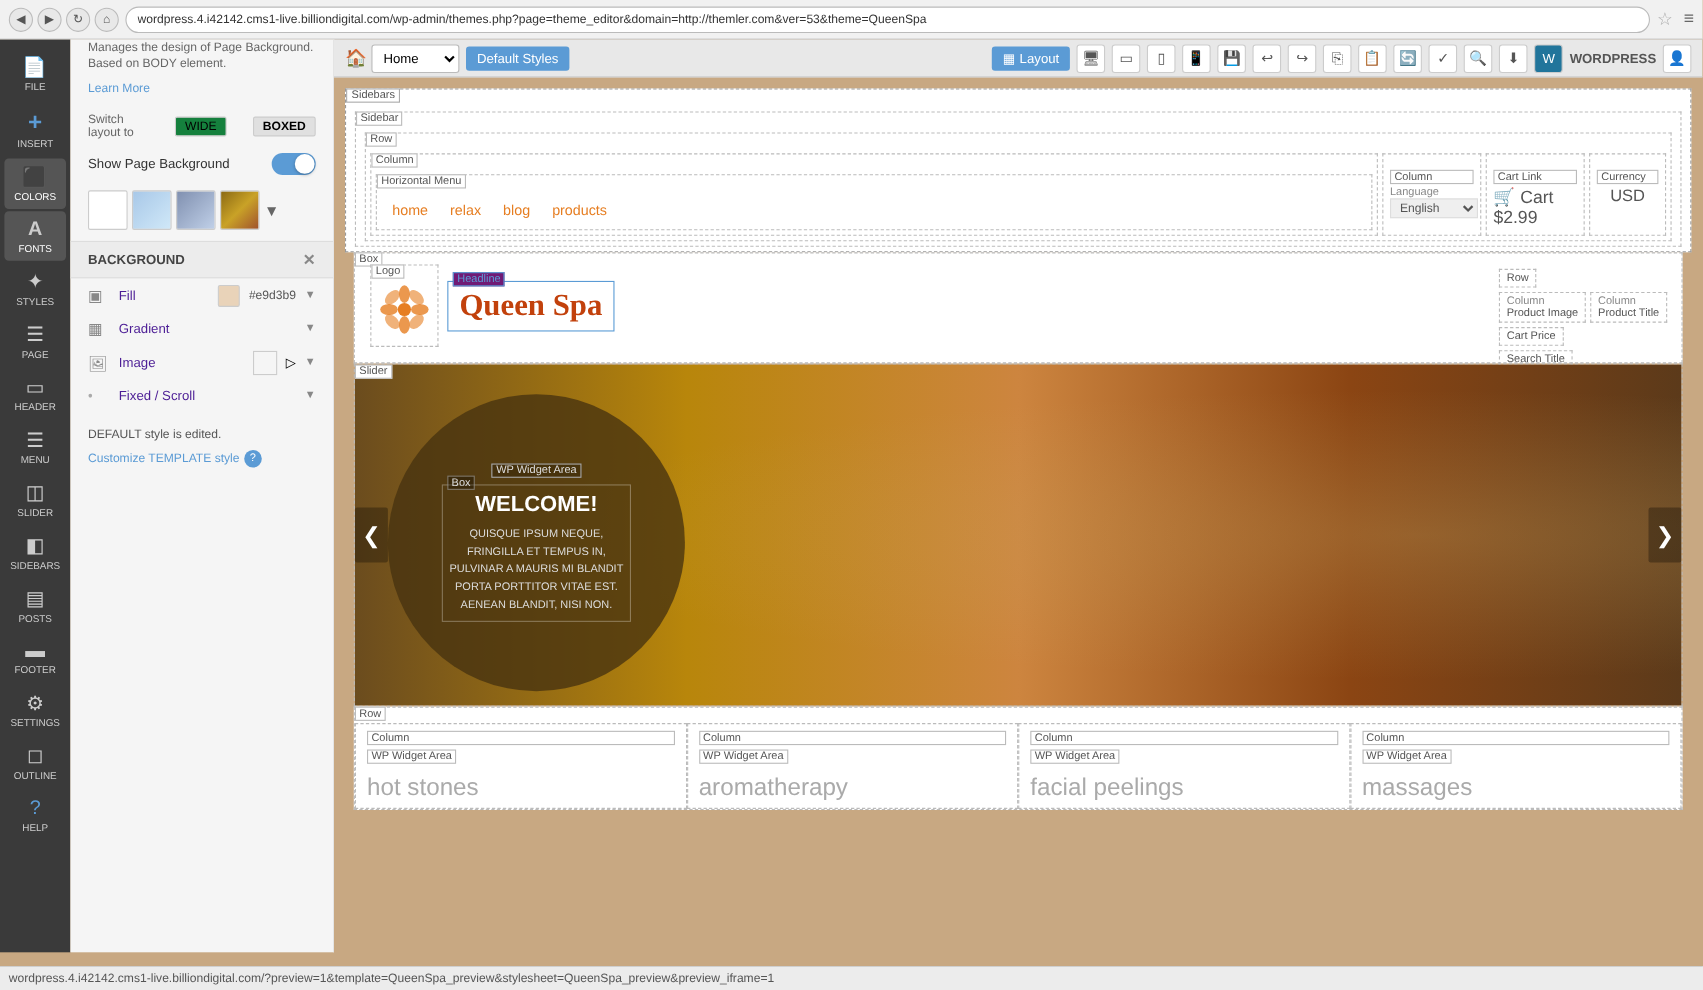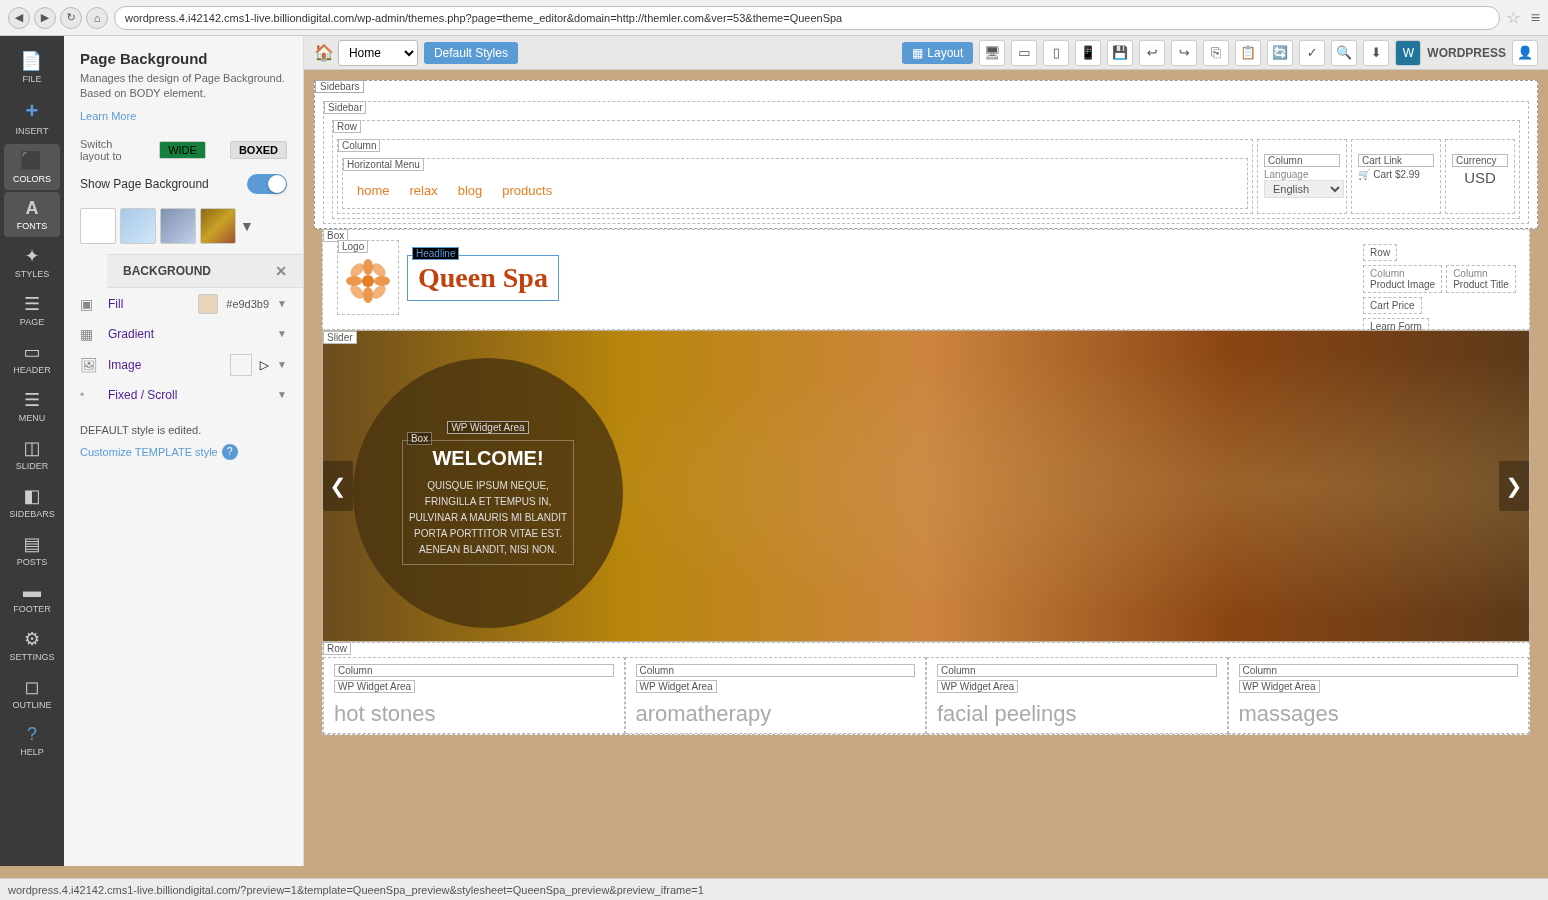--- a/index.html
+++ b/index.html
@@ -133,21 +133,21 @@
       display: flex; align-items: center; gap: 4px; padding: 4px 16px 10px 16px;
     }
     .swatch {
       width: 36px; height: 36px; border: 1px solid #ccc; cursor: pointer; border-radius: 2px;
     }
     .swatch-arrow { color: #666; cursor: pointer; font-size: 14px; }
 
     .section-header {
       display: flex; align-items: center; justify-content: space-between;
       padding: 8px 16px; background: #ececec; border-top: 1px solid #ddd; border-bottom: 1px solid #ddd;
-      font-size: 12px; font-weight: bold; color: #444; text-transform: uppercase; margin-left: 43px;
+      font-size: 12px; font-weight: bold; color: #444; text-transform: uppercase;
     }
     .section-close { cursor: pointer; color: #888; font-size: 14px; }
 
     .prop-row {
       display: flex; align-items: center; padding: 6px 16px; gap: 8px;
     }
     .prop-label { font-size: 12px; color: #4c1d95; flex: 1; }
     .prop-icon { font-size: 14px; color: #888; width: 20px; }
     .color-swatch-sm {
       width: 20px; height: 20px; border: 1px solid #ccc; border-radius: 2px; cursor: pointer;
@@ -278,21 +278,20 @@
       <div class="sidebar-item-icon" style="color:#ccc;">◻</div>
       <div class="sidebar-item-label">OUTLINE</div>
     </div>
     <div class="sidebar-item">
       <div class="sidebar-item-icon" style="color:#5b9bd5;font-size:18px;">?</div>
       <div class="sidebar-item-label">HELP</div>
     </div>
   </div>
 
   <div class="panel">
-    <div class="panel-title">Page Background</div>
     <div class="panel-description">Manages the design of Page Background.
 Based on BODY element.</div>
     <a class="panel-link">Learn More</a>
 
     <div class="switch-layout-row">
       <span class="switch-label">Switch layout to</span>
       <button class="layout-choice-wide">WIDE</button>
       <button class="layout-choice-boxed">BOXED</button>
     </div>
 
@@ -418,21 +417,21 @@
               <div style="width:90px;border:1px dashed #bbb;position:relative;padding-top:14px;padding:14px 6px 4px 6px;">
                 <span style="font-size:10px;color:#555;border:1px solid #bbb;background:white;padding:0 3px;display:block;margin-bottom:2px;">Column</span>
                 <div style="font-size:10px;color:#888;">Language</div>
                 <select style="font-size:11px;color:#555;border:1px solid #ddd;padding:1px 4px;width:80px;">
                   <option>English</option>
                 </select>
               </div>
 
               <div style="width:90px;border:1px dashed #bbb;position:relative;padding:14px 6px 4px 6px;">
                 <span style="font-size:10px;color:#555;border:1px solid #bbb;background:white;padding:0 3px;display:block;margin-bottom:2px;">Cart Link</span>
-                <div style="font-size:10px;color:#555;">🛒 Cart $2.99</div>
+                <div style="font-size:16px;color:#555;">🛒 Cart $2.99</div>
               </div>
 
               <div style="width:70px;border:1px dashed #bbb;position:relative;padding:14px 6px 4px 6px;">
                 <span style="font-size:10px;color:#555;border:1px solid #bbb;background:white;padding:0 3px;display:block;margin-bottom:2px;">Currency</span>
                 <div style="font-size:15px;color:#555;text-align:center;">USD</div>
               </div>
             </div>
           </div>
         </div>
       </div>
@@ -451,21 +450,21 @@
             <ellipse cx="40" cy="26" rx="8" ry="5" fill="#e67e22" opacity="0.8"></ellipse>
             <ellipse cx="15" cy="15" rx="5" ry="8" fill="#e67e22" opacity="0.6" transform="rotate(45 15 15)"></ellipse>
             <ellipse cx="37" cy="15" rx="5" ry="8" fill="#e67e22" opacity="0.6" transform="rotate(-45 37 15)"></ellipse>
             <ellipse cx="15" cy="37" rx="5" ry="8" fill="#e67e22" opacity="0.6" transform="rotate(-45 15 37)"></ellipse>
             <ellipse cx="37" cy="37" rx="5" ry="8" fill="#e67e22" opacity="0.6" transform="rotate(45 37 37)"></ellipse>
             <circle cx="26" cy="26" r="5" fill="#e67e22"></circle>
           </svg>
         </div>
 
         <div style="border:1px solid #5b9bd5;padding:6px 10px;position:relative;">
-          <span style="font-size:10px;color:#5b9bd5;border:1px solid #5b9bd5;background:#000000;padding:0 3px;position:absolute;top:-9px;left:4px;">Headline</span>
+          <span style="font-size:10px;color:#5b9bd5;border:1px solid #5b9bd5;background:#701a75;padding:0 3px;position:absolute;top:-9px;left:4px;">Headline</span>
           <span style="font-size:28px;color:#c2410c;font-weight:bold;font-family:Georgia,serif;">Queen Spa</span>
         </div>
 
         <div style="position:absolute;right:8px;top:14px;display:flex;flex-direction:column;gap:4px;">
           <div style="display:flex;gap:4px;">
             <div style="border:1px dashed #bbb;padding:2px 6px;font-size:10px;color:#555;">Row</div>
           </div>
           <div style="display:flex;gap:4px;">
             <div style="border:1px dashed #bbb;padding:2px 6px;font-size:10px;color:#555;">
               <div style="font-size:10px;color:#888;">Column</div>
@@ -476,21 +475,21 @@
               <div>Product Title</div>
             </div>
           </div>
           <div style="display:flex;gap:4px;">
             <div style="border:1px dashed #bbb;padding:2px 6px;font-size:10px;color:#555;">
               <div>Cart Price</div>
             </div>
           </div>
           <div style="display:flex;gap:4px;align-items:center;">
             <div style="border:1px dashed #bbb;padding:2px 6px;font-size:10px;color:#555;">
-              <div>Learn Form</div>
+              <div>Search Title</div>
               <span style="font-size:11px;color:#aaa;">🔍</span>
             </div>
           </div>
           <div style="border:1px dashed #bbb;padding:2px 6px;font-size:10px;color:#555;">
             <div>Cart Total</div>
             <div style="display:flex;gap:4px;margin-top:2px;">
               <span style="font-size:9px;border:1px solid #bbb;padding:1px 3px;">View Cart Butt</span>
               <span style="font-size:9px;border:1px solid #bbb;padding:1px 3px;">Checkout Button</span>
             </div>
           </div>

